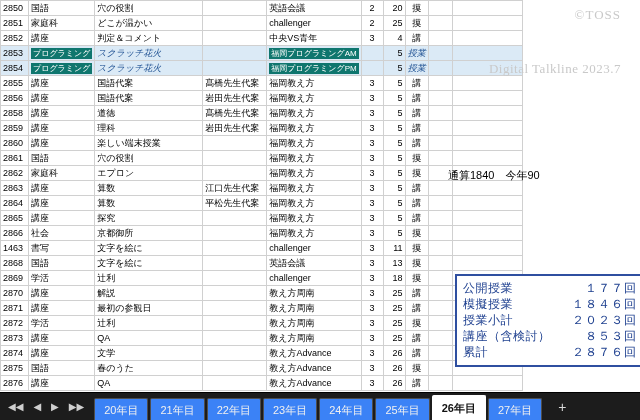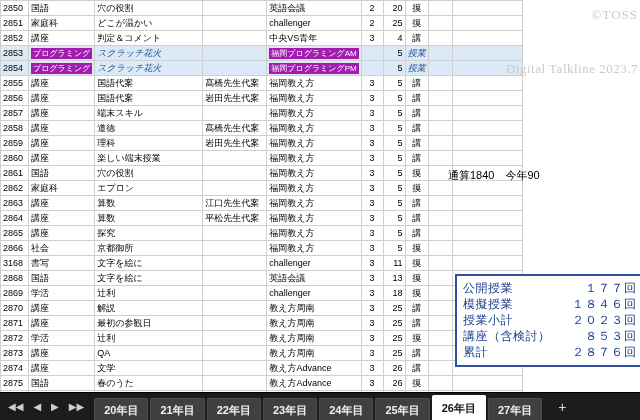--- a/index.html
+++ b/index.html
@@ -59,40 +59,40 @@
   td.id    { text-align: left; }
   td.num   { text-align: center; }
   td.cnt   { text-align: right; padding-right: 4px; }
   td.mark  { text-align: center; }
   td.blank { border: 1px solid #d0d0d0; }
   td.nogrid { border: none; background: #ffffff; }
 
   tr.hl td { background: #dbeaf6; }
   .badge-blue {
     display: inline-block;
-    background: #a21caf;
+    background: #0f766e;
     color: #ffffff;
     font-size: 8px;
     padding: 0 2px;
     line-height: 11px;
   }
   .txt-blue { color: #1d4f91; font-style: italic; }
 
   
   .free-note {
     position: absolute;
     font-size: 11px;
     color: #000000;
     white-space: nowrap;
   }
 
   
   .watermark {
     position: absolute;
-    right: 2px;
+    right: 19px;
     top: 6px;
     text-align: right;
     color: #c9c9c9;
     font-family: "Liberation Serif", serif;
     line-height: 1.35;
     pointer-events: none;
   }
   .watermark .w1 { font-size: 13px; letter-spacing: 1px; }
   .watermark .w2 { font-size: 13px; letter-spacing: 0.5px; margin-top: 36px; }
 
@@ -145,26 +145,25 @@
     height: 28px;
     gap: 0;
   }
   .tab {
     height: 22px;
     line-height: 22px;
     padding: 0 9px;
     margin-right: 2px;
     font-size: 11px;
     color: #f0f0f0;
-    background: #404040;
+    background: #3b82f6;
     border: 1px solid #4d4d4d;
     border-bottom: none;
     border-radius: 2px 2px 0 0;
     white-space: nowrap;
-    font-weight: bold;
   }
   .tab.active {
     background: #ffffff;
     color: #111111;
     font-weight: bold;
     height: 25px;
     line-height: 25px;
     border-color: #ffffff;
   }
   .tab-add {
@@ -273,32 +272,20 @@
             <td class="title">国語代案</td>
             <td class="who">岩田先生代案</td>
             <td class="place">福岡教え方</td>
             <td class="num">3</td>
             <td class="cnt">5</td>
             <td class="mark">講</td>
             <td class="blank"></td>
             <td class="nogrid"></td>
           </tr>
           <tr>
-            <td class="id">2857</td>
-            <td class="kind">講座</td>
-            <td class="title">端末スキル</td>
-            <td class="who"></td>
-            <td class="place">福岡教え方</td>
-            <td class="num">3</td>
-            <td class="cnt">5</td>
-            <td class="mark">講</td>
-            <td class="blank"></td>
-            <td class="nogrid"></td>
-          </tr>
-          <tr>
             <td class="id">2858</td>
             <td class="kind">講座</td>
             <td class="title">道徳</td>
             <td class="who">髙橋先生代案</td>
             <td class="place">福岡教え方</td>
             <td class="num">3</td>
             <td class="cnt">5</td>
             <td class="mark">講</td>
             <td class="blank"></td>
             <td class="nogrid"></td>
@@ -393,21 +380,21 @@
             <td class="title">京都御所</td>
             <td class="who"></td>
             <td class="place">福岡教え方</td>
             <td class="num">3</td>
             <td class="cnt">5</td>
             <td class="mark">摸</td>
             <td class="blank"></td>
             <td class="nogrid"></td>
           </tr>
           <tr>
-            <td class="id">3168</td>
+            <td class="id">1463</td>
             <td class="kind">書写</td>
             <td class="title">文字を絵に</td>
             <td class="who"></td>
             <td class="place">challenger</td>
             <td class="num">3</td>
             <td class="cnt">11</td>
             <td class="mark">摸</td>
             <td class="blank"></td>
             <td class="nogrid"></td>
           </tr>

